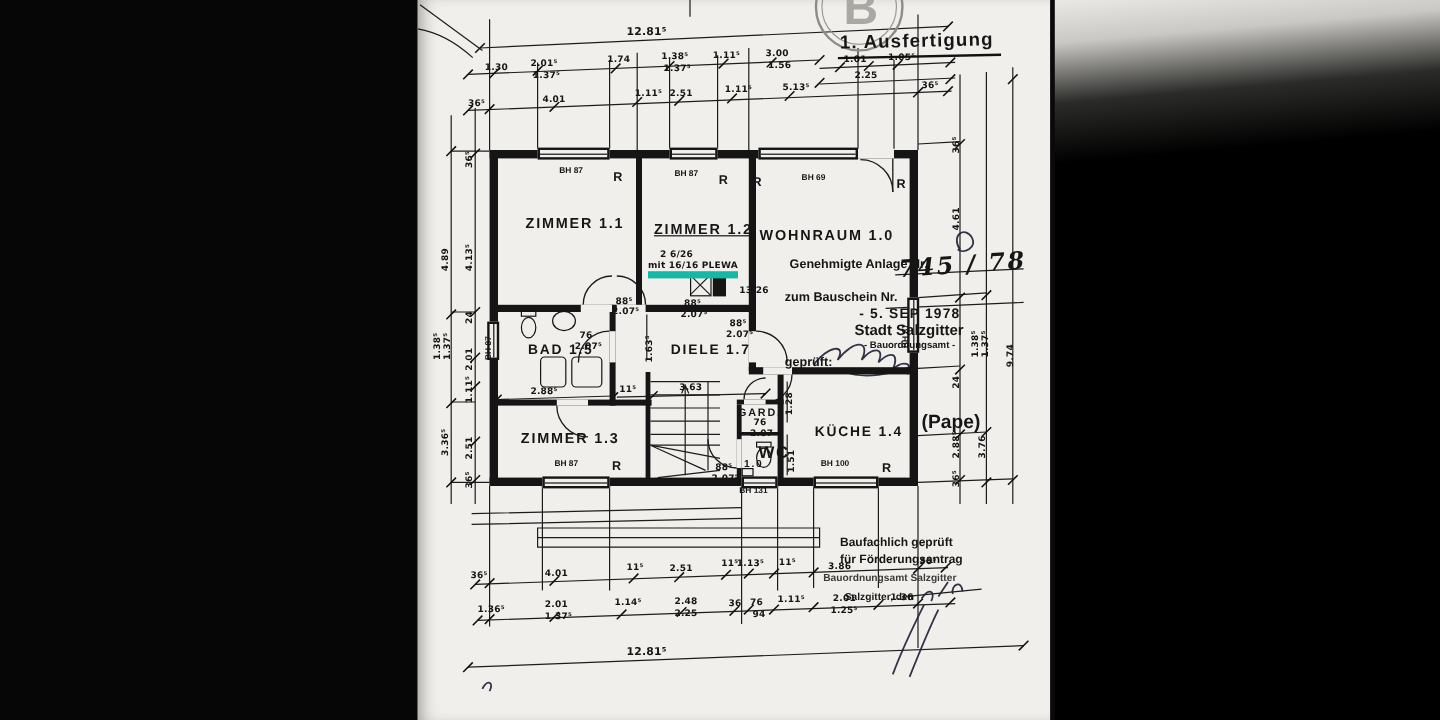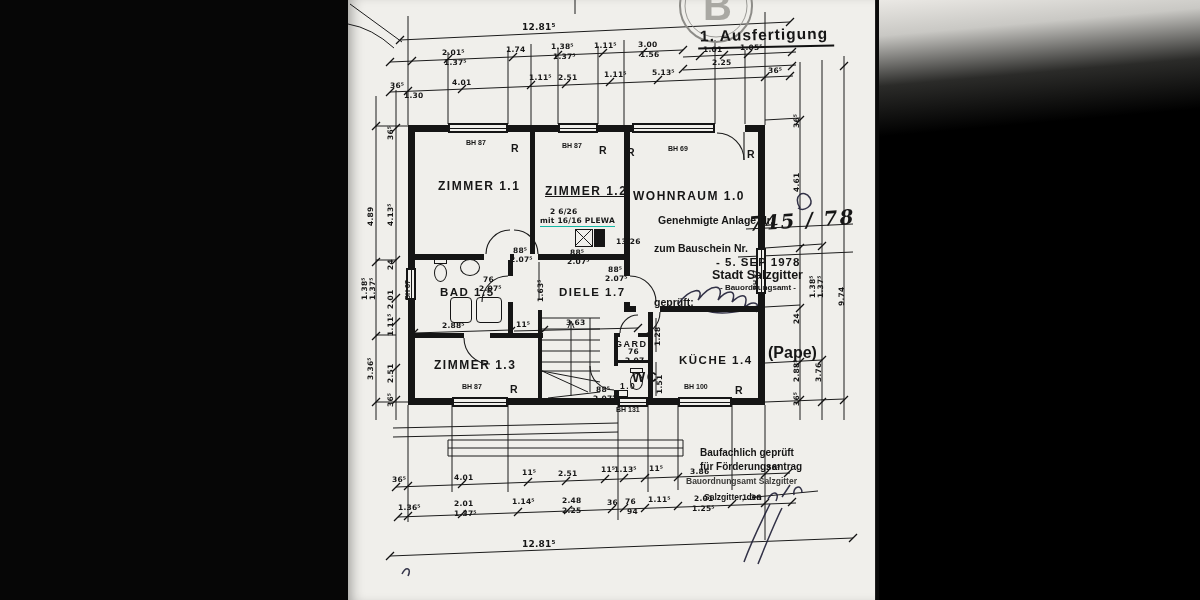--- a/index.html
+++ b/index.html
@@ -22,21 +22,21 @@
   .fix{position:absolute;border:1.3px solid #151515;}
   .rnd{border-radius:4px;}
   .oval{border-radius:50%;}
   .ann{position:absolute;left:0;top:0;width:527px;height:600px;}
   .ann span{position:absolute;transform-origin:0 0;white-space:nowrap;color:#161616;}
   .dim{font-family:"DejaVu Sans",sans-serif;font-size:7.5px;font-weight:700;letter-spacing:.2px;}
   .room{font-size:12px;font-weight:700;letter-spacing:1.5px;}
   .bh{font-size:7px;font-weight:700;}
   .rmark{font-size:10.5px;font-weight:700;}
   .hw{font-family:"DejaVu Serif",serif;font-style:italic;font-weight:700;color:#15152a;letter-spacing:2px;}
-  .u{border-bottom:1px solid #14b8a6;padding-bottom:.5px;}
+  .u{border-bottom:6px solid #14b8a6;padding-bottom:.5px;}
   .abs{position:absolute;white-space:nowrap;}
   .ausf{left:350px;top:26px;font-size:15.5px;font-weight:700;letter-spacing:1px;border-bottom:2.5px solid #111;
         padding:0 6px 2px 2px;transform:rotate(-1.2deg);}
   .s1{left:310px;top:214px;font-size:10.5px;font-weight:600;}
   .s2{left:306px;top:242px;font-size:10.5px;font-weight:600;}
   .sdate{left:368px;top:256px;font-size:11.5px;font-weight:700;letter-spacing:1px;}
   .scity{left:364px;top:268px;font-size:12.5px;font-weight:700;}
   .soffice{left:372px;top:283px;font-size:8px;font-weight:600;}
   .sgepr{left:306px;top:296px;font-size:10.5px;font-weight:600;}
   .spape{left:420px;top:344px;font-size:16px;font-weight:700;}
@@ -270,21 +270,21 @@
     <div class="fix" style="left:86px;top:258px;width:13px;height:6px"></div>
     <div class="fix oval" style="left:86px;top:264px;width:13px;height:18px"></div>
     <div class="fix oval" style="left:112px;top:259px;width:20px;height:17px"></div>
 
     <div class="fix" style="left:282px;top:368px;width:13px;height:5px"></div>
     <div class="fix oval" style="left:282px;top:373px;width:13px;height:17px"></div>
     <div class="fix" style="left:270px;top:390px;width:10px;height:7px"></div>
 
     <div class="ann" id="ann">
         <span class="dim" style="left: 174px; top: 22px; font-size: 9px;">12.81⁵</span>
-        <span class="dim" style="left: 56px; top: 51px; margin-top: 40px;">1.30</span>
+        <span class="dim" style="left: 56px; top: 51px;">1.30</span>
         <span class="dim" style="left: 94px; top: 48px;">2.01⁵</span>
         <span class="dim" style="left: 96px; top: 58px;">1.37⁵</span>
         <span class="dim" style="left: 158px; top: 45px;">1.74</span>
         <span class="dim" style="left: 203px; top: 42px;">1.38⁵</span>
         <span class="dim" style="left: 205px; top: 52px;">1.37⁵</span>
         <span class="dim" style="left: 246px; top: 41px;">1.11⁵</span>
         <span class="dim" style="left: 290px; top: 40px;">3.00</span>
         <span class="dim" style="left: 292px; top: 50px;">1.56</span>
         <span class="dim" style="left: 355px; top: 45px;">1.01</span>
         <span class="dim" style="left: 392px; top: 43px;">1.05⁵</span>

